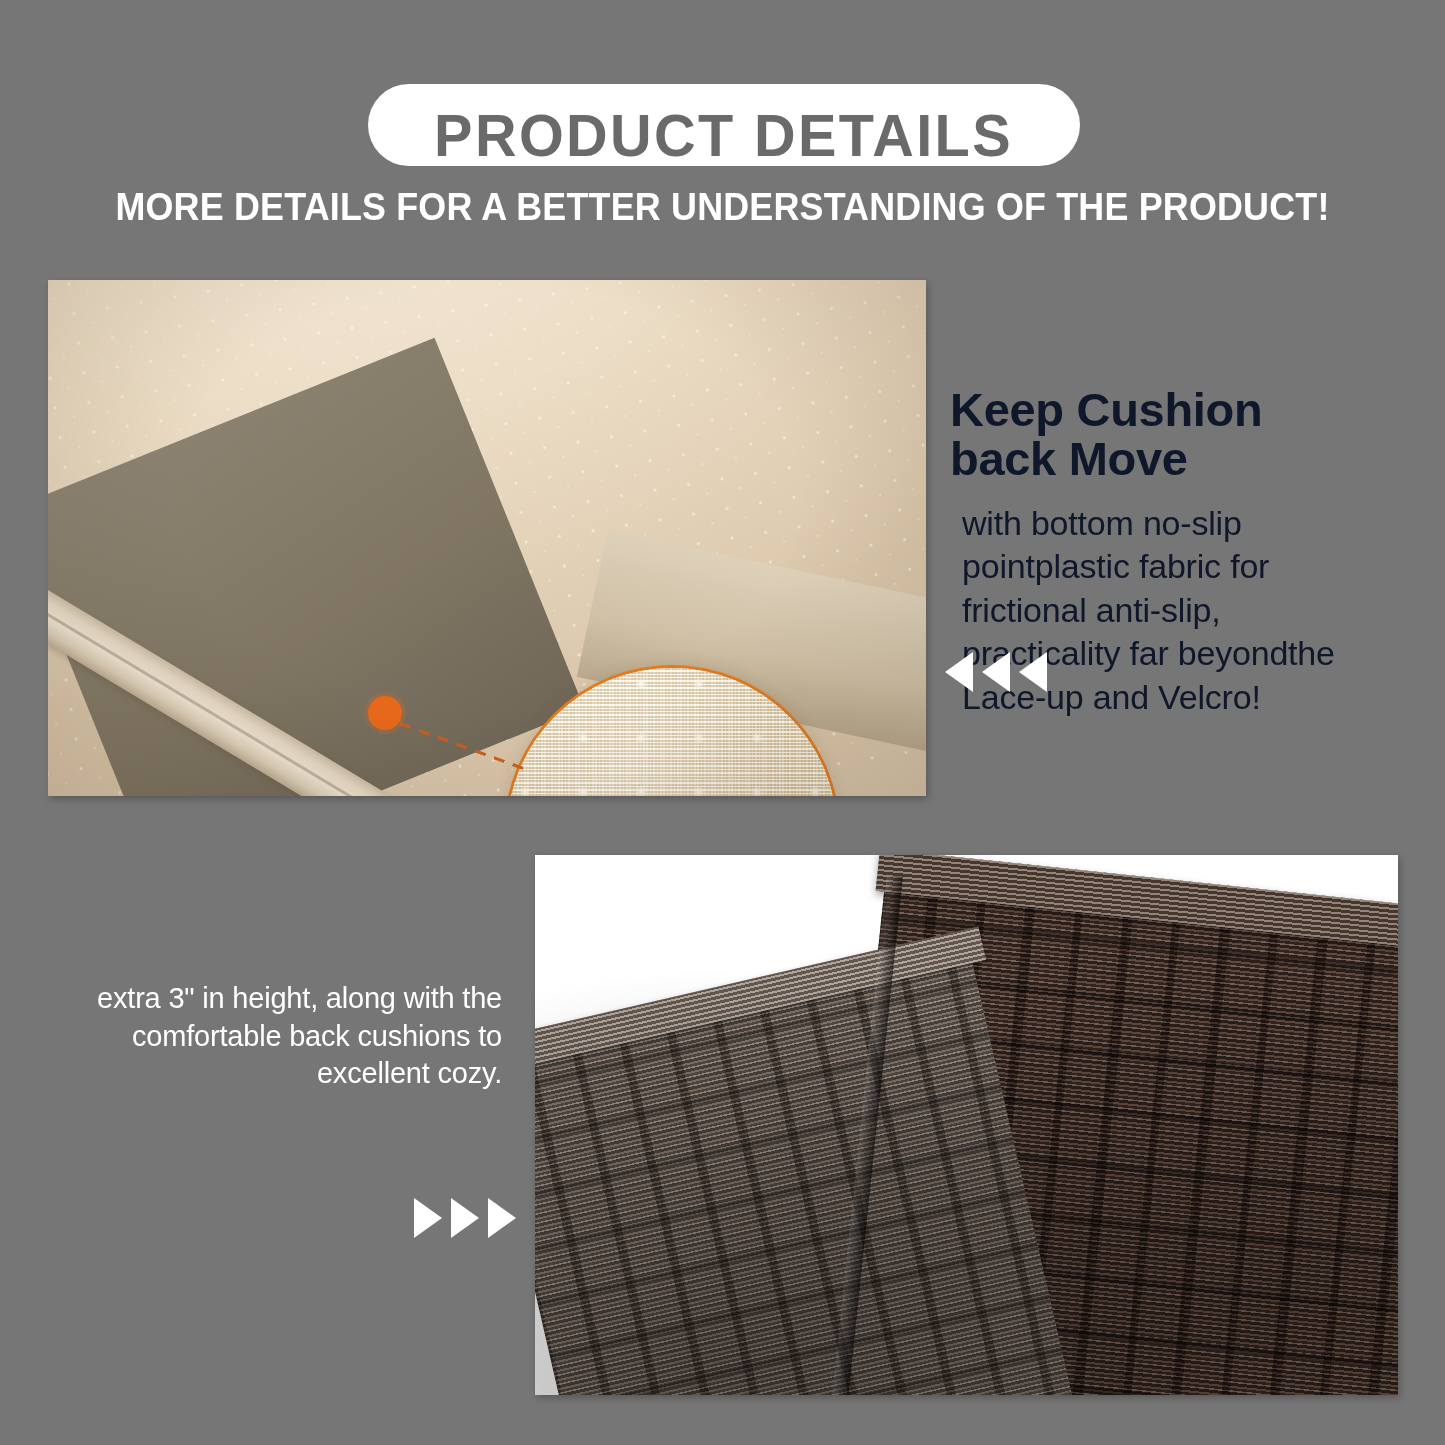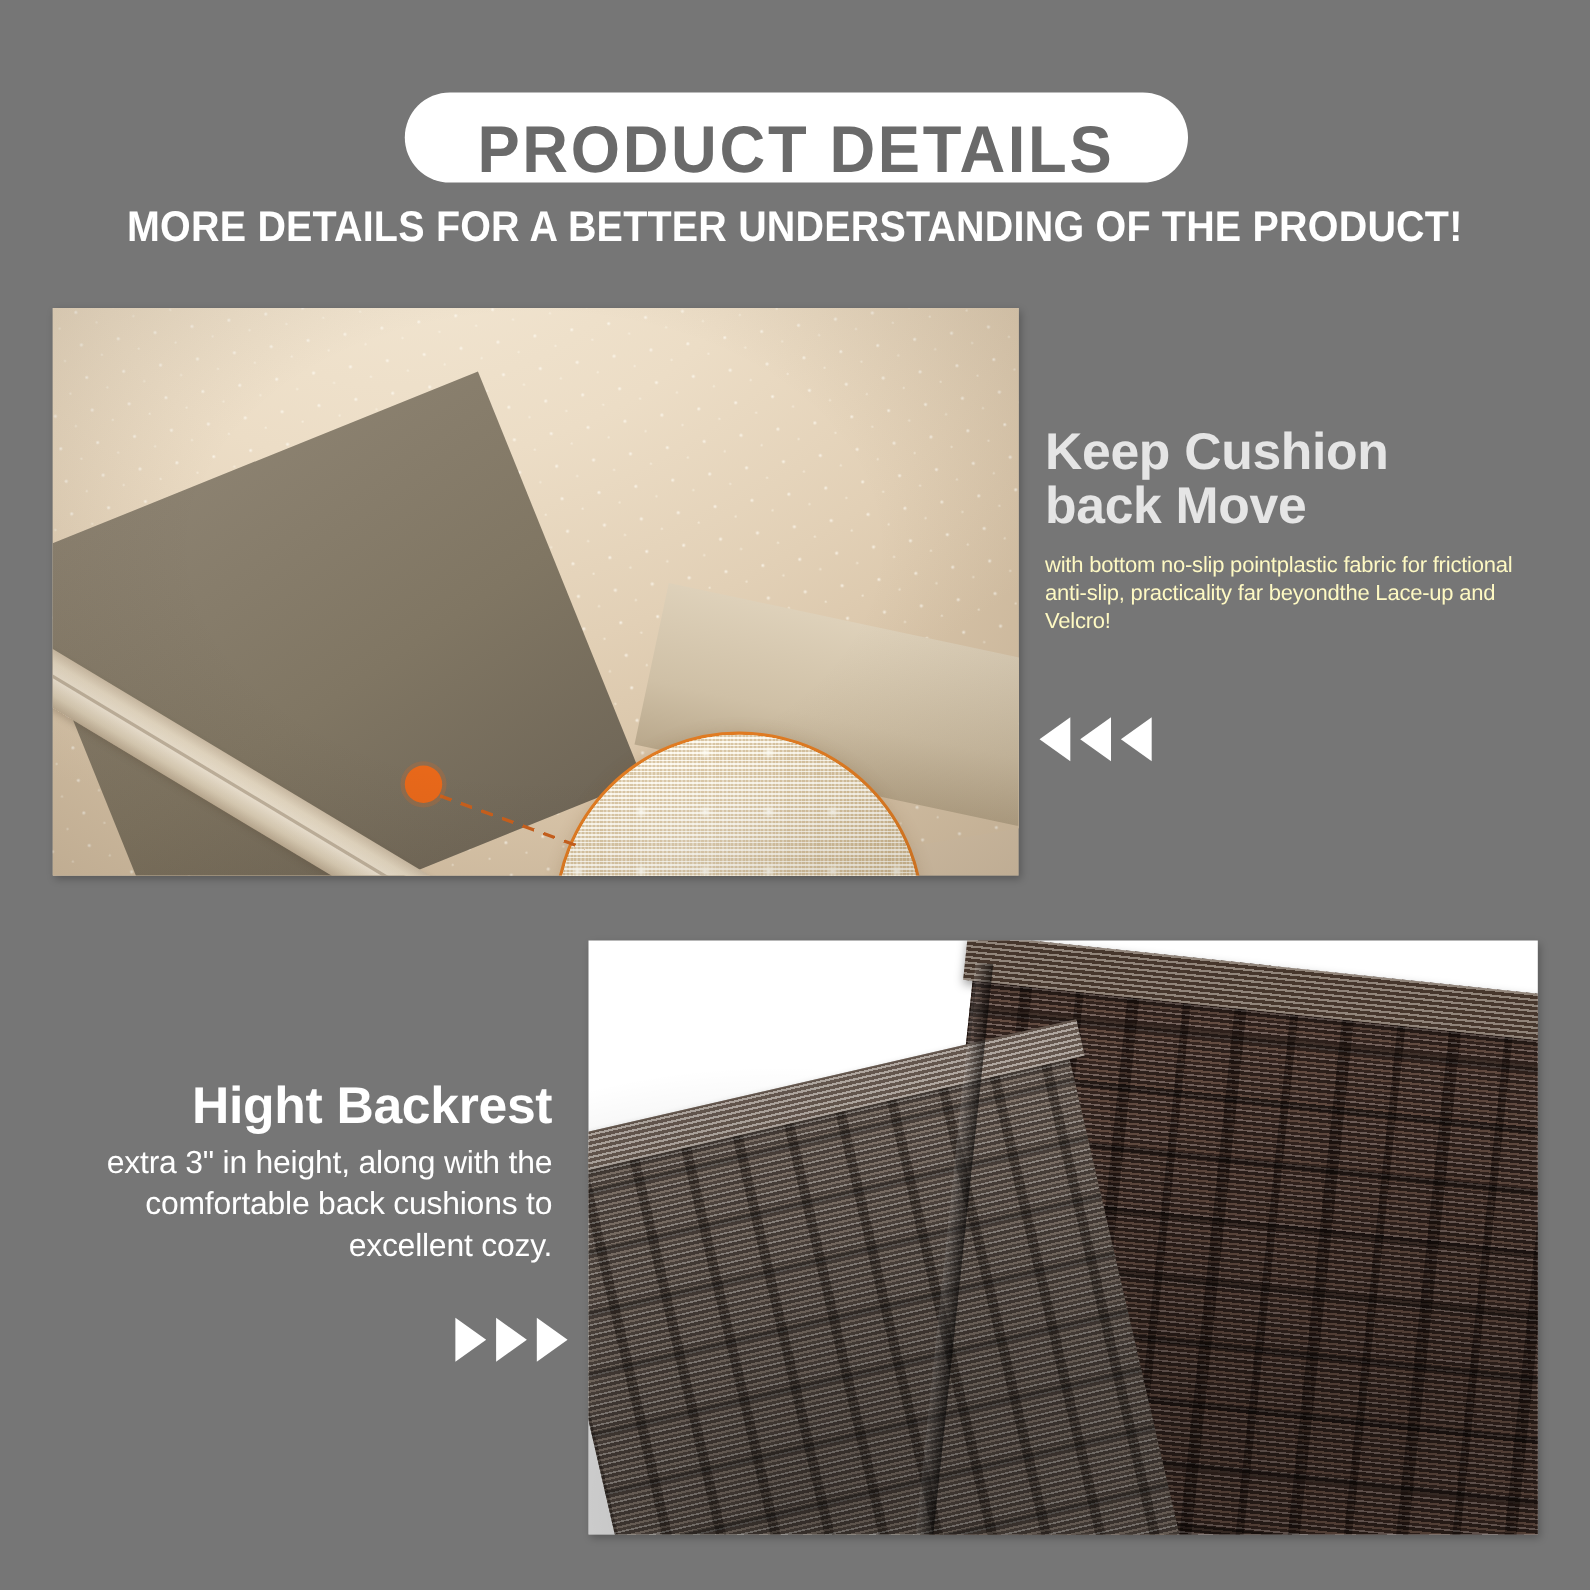--- a/index.html
+++ b/index.html
@@ -214,31 +214,31 @@
   #block-cushion-text {
     position: absolute;
     left: 950px;
     top: 385px;
     width: 430px;
     text-align: left;
   }
   #block-cushion-text .headline {
     font-size: 47px;
     font-weight: bold;
-    color: #e5e5e5;
+    color: #0f172a;
     line-height: 1.05;
     letter-spacing: -0.3px;
     margin: 0 0 18px 0;
   }
   #block-cushion-text .body {
-    font-size: 20px;
-    color: #fef9c3;
+    font-size: 34px;
+    color: #0f172a;
     line-height: 1.28;
     letter-spacing: -0.2px;
-    margin: 0;
+    margin: 12px;
   }
   #arrows-left {
     position: absolute;
     left: 945px;
     top: 652px;
     display: flex;
     gap: 9px;
   }
   .tri-left {
     width: 0; height: 0;
@@ -441,21 +441,20 @@
   <p class="body">with bottom no-slip pointplastic fabric for frictional anti-slip, practicality far beyondthe Lace-up and Velcro!</p>
 </div>
 
 <div id="arrows-left">
   <span class="tri-left"></span>
   <span class="tri-left"></span>
   <span class="tri-left"></span>
 </div>
 
 <div id="block-backrest-text">
-  <div class="headline">Hight Backrest</div>
   <p class="body">extra 3" in height, along with the comfortable back cushions to excellent cozy.</p>
 </div>
 
 <div id="arrows-right">
   <span class="tri-right"></span>
   <span class="tri-right"></span>
   <span class="tri-right"></span>
 </div>
 
 <div id="photo-backrest">

